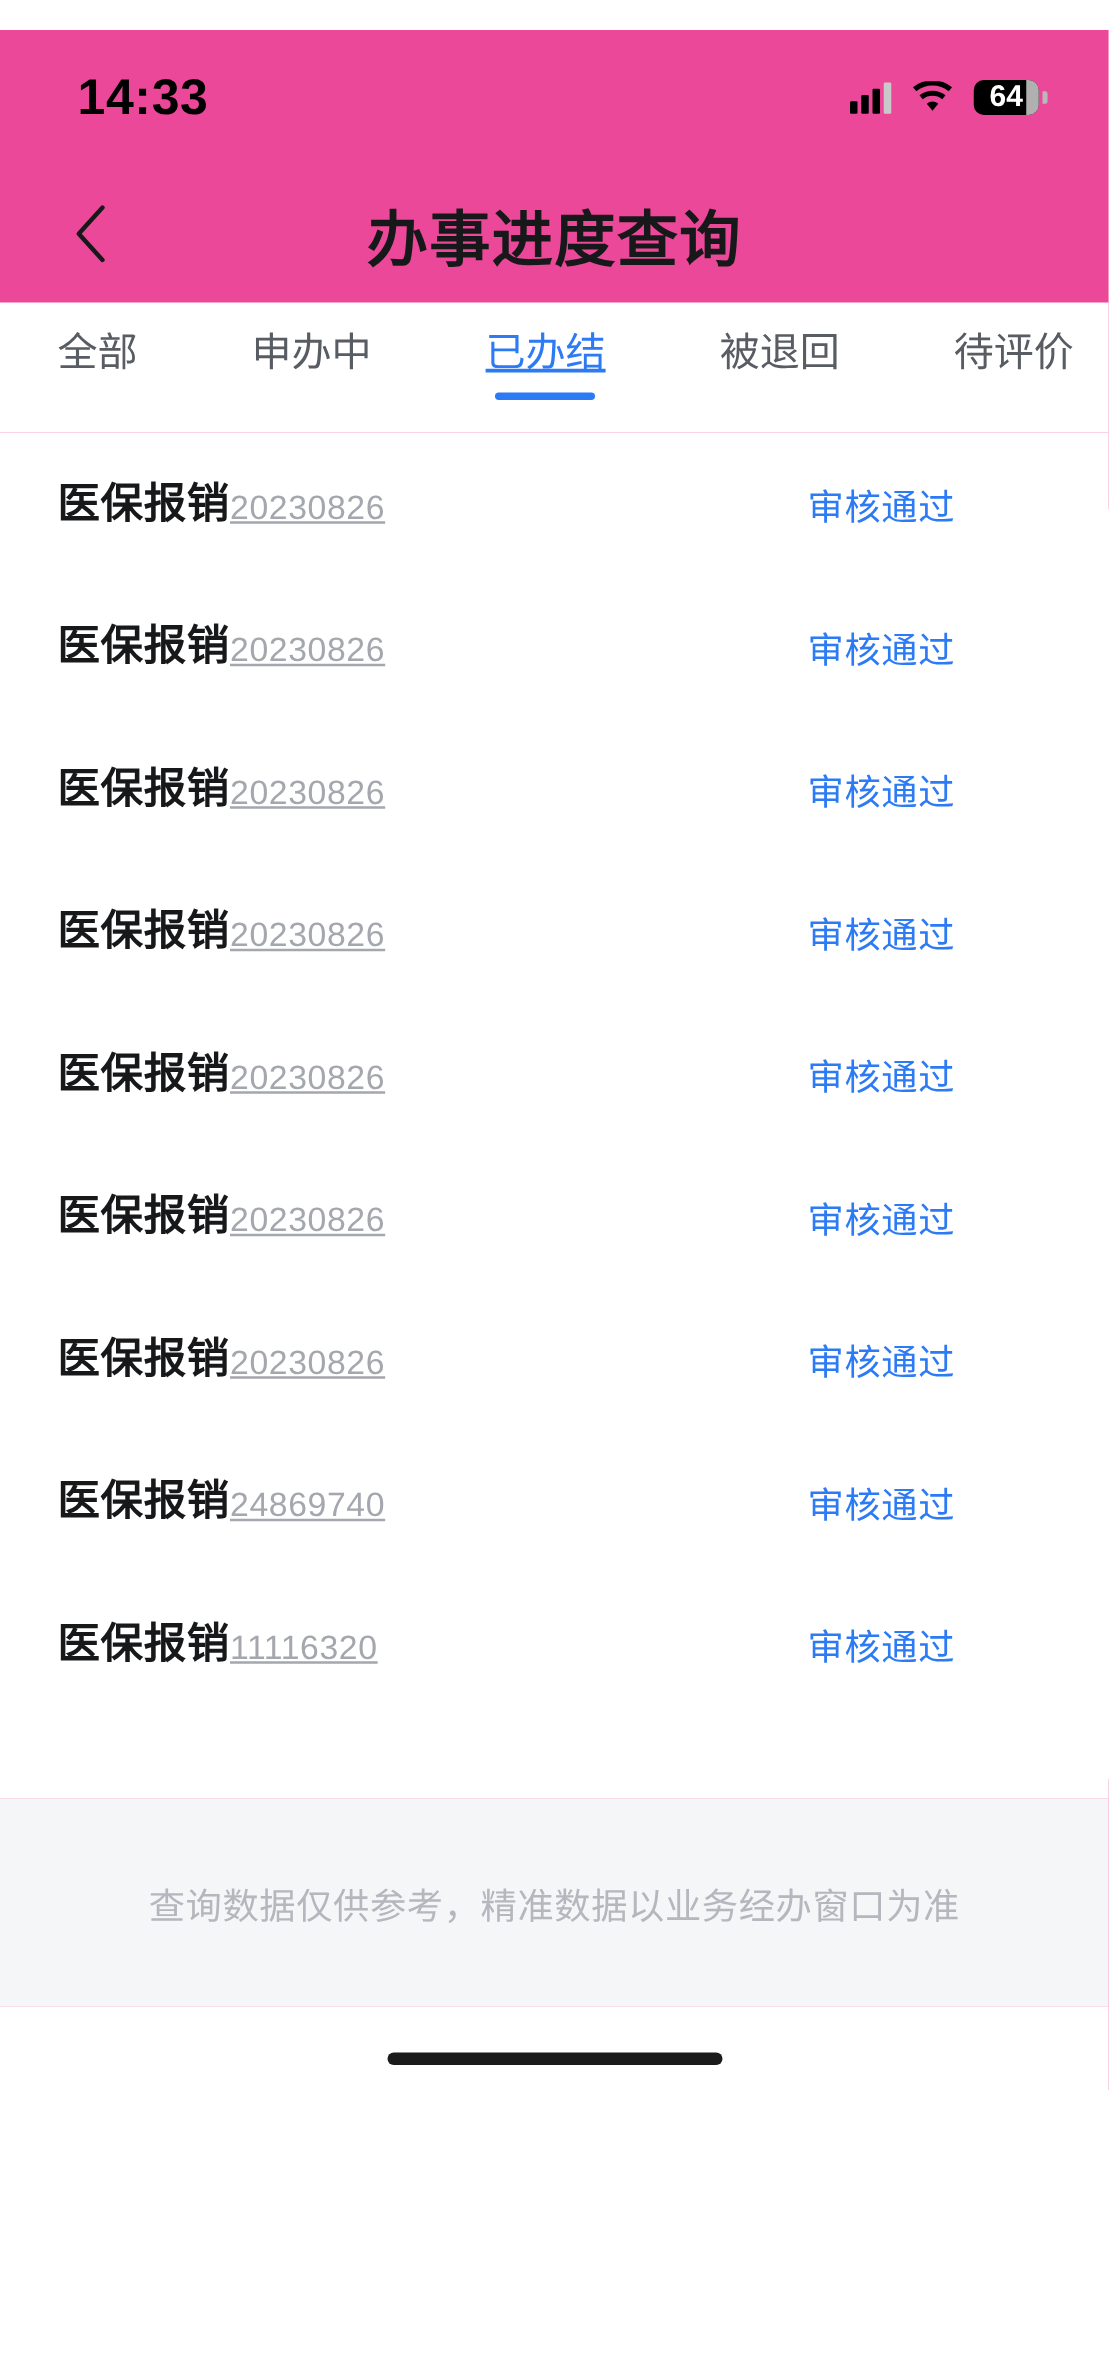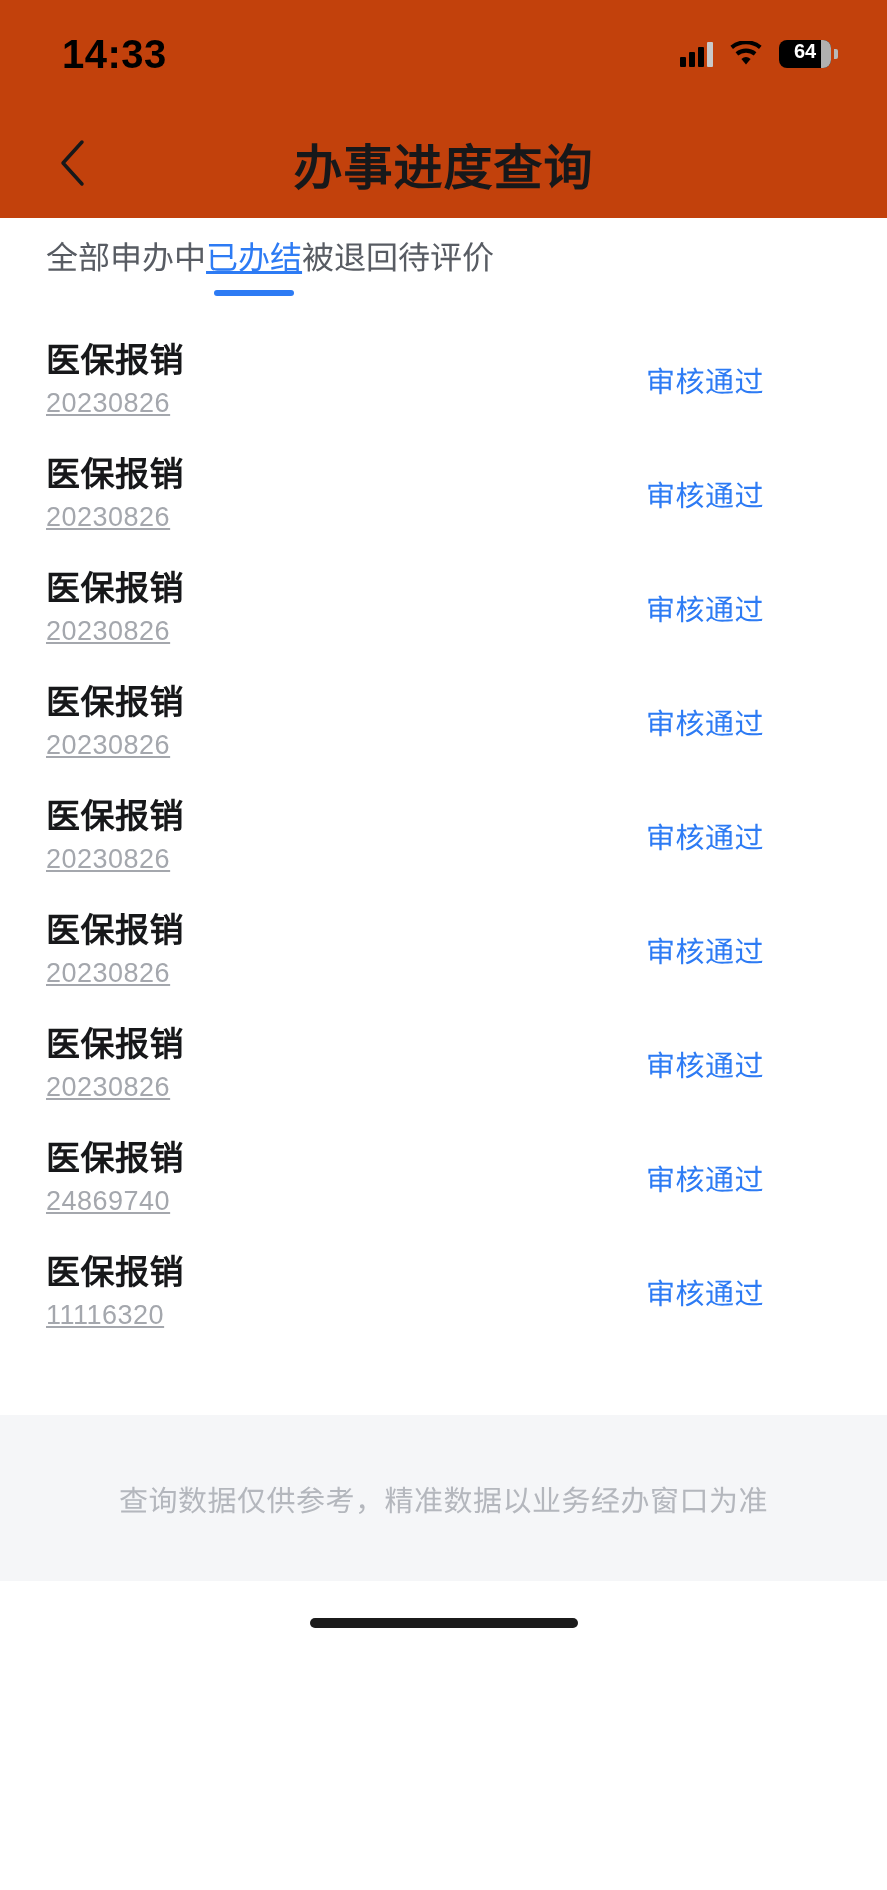--- a/index.html
+++ b/index.html
@@ -7,23 +7,24 @@
     width: 887px;
     height: 1890px;
     background: #ffffff;
     font-family: "Liberation Sans", "DejaVu Sans", sans-serif;
     overflow: hidden;
   }
   .phone {
     position: relative;
     width: 887px;
     height: 1648px;
-    background: #c2410c;
+    background: #ec4899;
     display: flex;
     flex-direction: column;
+    margin-top: 24px;
   }
 
   
   .statusbar {
     height: 108px;
     flex: 0 0 108px;
     display: flex;
     align-items: center;
     justify-content: space-between;
     padding: 0 56px 0 62px;
@@ -58,24 +59,24 @@
   .signal i:nth-child(4) { height: 25px; background: #c9c9c9; }
   
   .wifi { width: 34px; height: 26px; position: relative; }
   .wifi svg { display: block; }
   
   .battery {
     width: 52px; height: 28px;
     border-radius: 8px;
     background: #000;
     color: #fff;
-    font-size: 20px;
+    font-size: 24px;
     font-weight: 700;
     display: flex;
-    align-items: flex-start;
+    align-items: flex-end;
     justify-content: center;
     position: relative;
   }
   .battery::after {
     content: "";
     position: absolute;
     right: -7px; top: 9px;
     width: 4px; height: 10px;
     border-radius: 0 2px 2px 0;
     background: #b9b9b9;
@@ -112,21 +113,22 @@
     color: #17181a;
     letter-spacing: 1px;
   }
 
   
   .tabs {
     height: 104px;
     flex: 0 0 104px;
     display: flex;
     align-items: flex-start;
-    padding: 14px 46px 0 46px;
+    justify-content: space-between;
+    padding: 14px 28px 0 46px;
     background: #fff;
   }
   .tab {
     position: relative;
     font-size: 32px;
     color: #585c63;
     padding-bottom: 18px;
     cursor: pointer;
     white-space: nowrap;
   }
@@ -150,21 +152,21 @@
     overflow: hidden;
   }
   .list-item {
     height: 114px;
     padding: 0 46px;
     display: flex;
     align-items: center;
     justify-content: flex-start;
     position: relative;
   }
-  .item-left { display: flex; flex-direction: column; justify-content: center; }
+  .item-left { display: flex; justify-content: center; align-items: center; }
   .item-title {
     font-size: 34px;
     font-weight: 700;
     color: #17181a;
     line-height: 1.25;
     letter-spacing: 0.5px;
   }
   .item-date {
     font-size: 27px;
     color: #a4a7ad;

